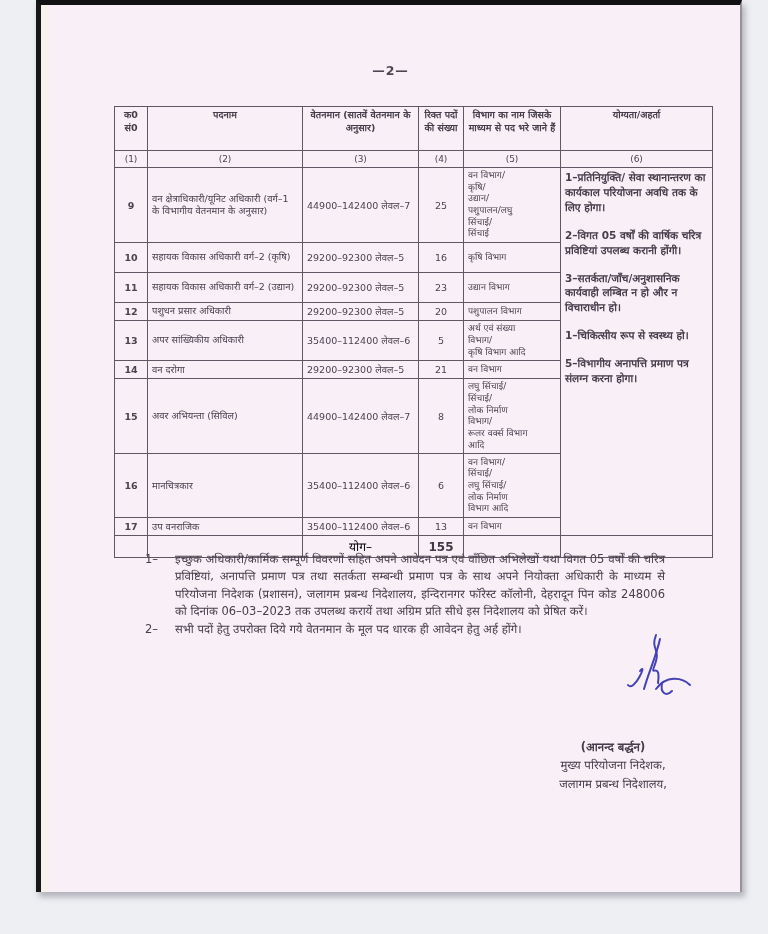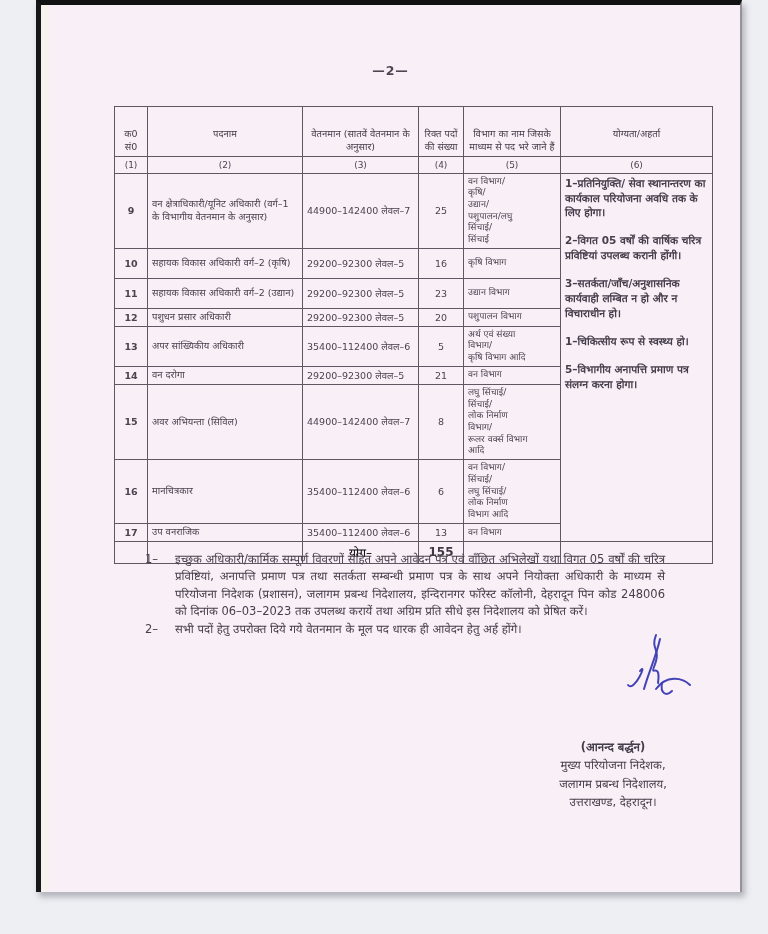--- a/index.html
+++ b/index.html
@@ -40,22 +40,22 @@
   table.recruit col.c3{width:116px;}
   table.recruit col.c4{width:45px;}
   table.recruit col.c5{width:97px;}
   table.recruit col.c6{width:152px;}
   table.recruit th,table.recruit td{
     border:1.4px solid #5f5864;
     padding:2px 4px;
     overflow:hidden;
   }
   table.recruit th{
-    font-weight:normal;text-align:center;vertical-align:top;
-    line-height:1.35;padding-top:21px;color:#443e4a;
+    font-weight:bold;text-align:center;vertical-align:top;
+    line-height:1.35;padding-top:2px;color:#443e4a;
   }
   th.h-sno{white-space:pre-line;}
   tr.hdr{height:44px;}
   tr.nums{height:17px;}
   tr.nums td{text-align:center;font-size:9px;padding:0 2px;color:#4a4350;}
   tr.r0{height:72px;} tr.r1{height:30px;} tr.r2{height:30px;}
   tr.r3{height:16px;} tr.r4{height:38px;} tr.r5{height:17px;}
   tr.r6{height:70px;} tr.r7{height:64px;} tr.r8{height:16px;}
   tr.total-row{height:18px;}
   td.sno{text-align:center;font-weight:bold;vertical-align:middle;}
@@ -251,17 +251,16 @@
         <path d="M24 40 C32 30, 18 62, 12 54"></path>
         <path d="M40 58 C50 44, 66 46, 74 54"></path>
         <path d="M46 52 C44 62, 50 66, 56 60"></path>
       </svg>
     </div>
 
     <div class="sig-block">
       <div class="sig-name">(आनन्द बर्द्धन)</div>
       <div>मुख्य परियोजना निदेशक,</div>
       <div>जलागम प्रबन्ध निदेशालय,</div>
-      <div>उत्तराखण्ड, देहरादून।</div>
     </div>
 
   </div>
 </div>
 
 </body></html>

